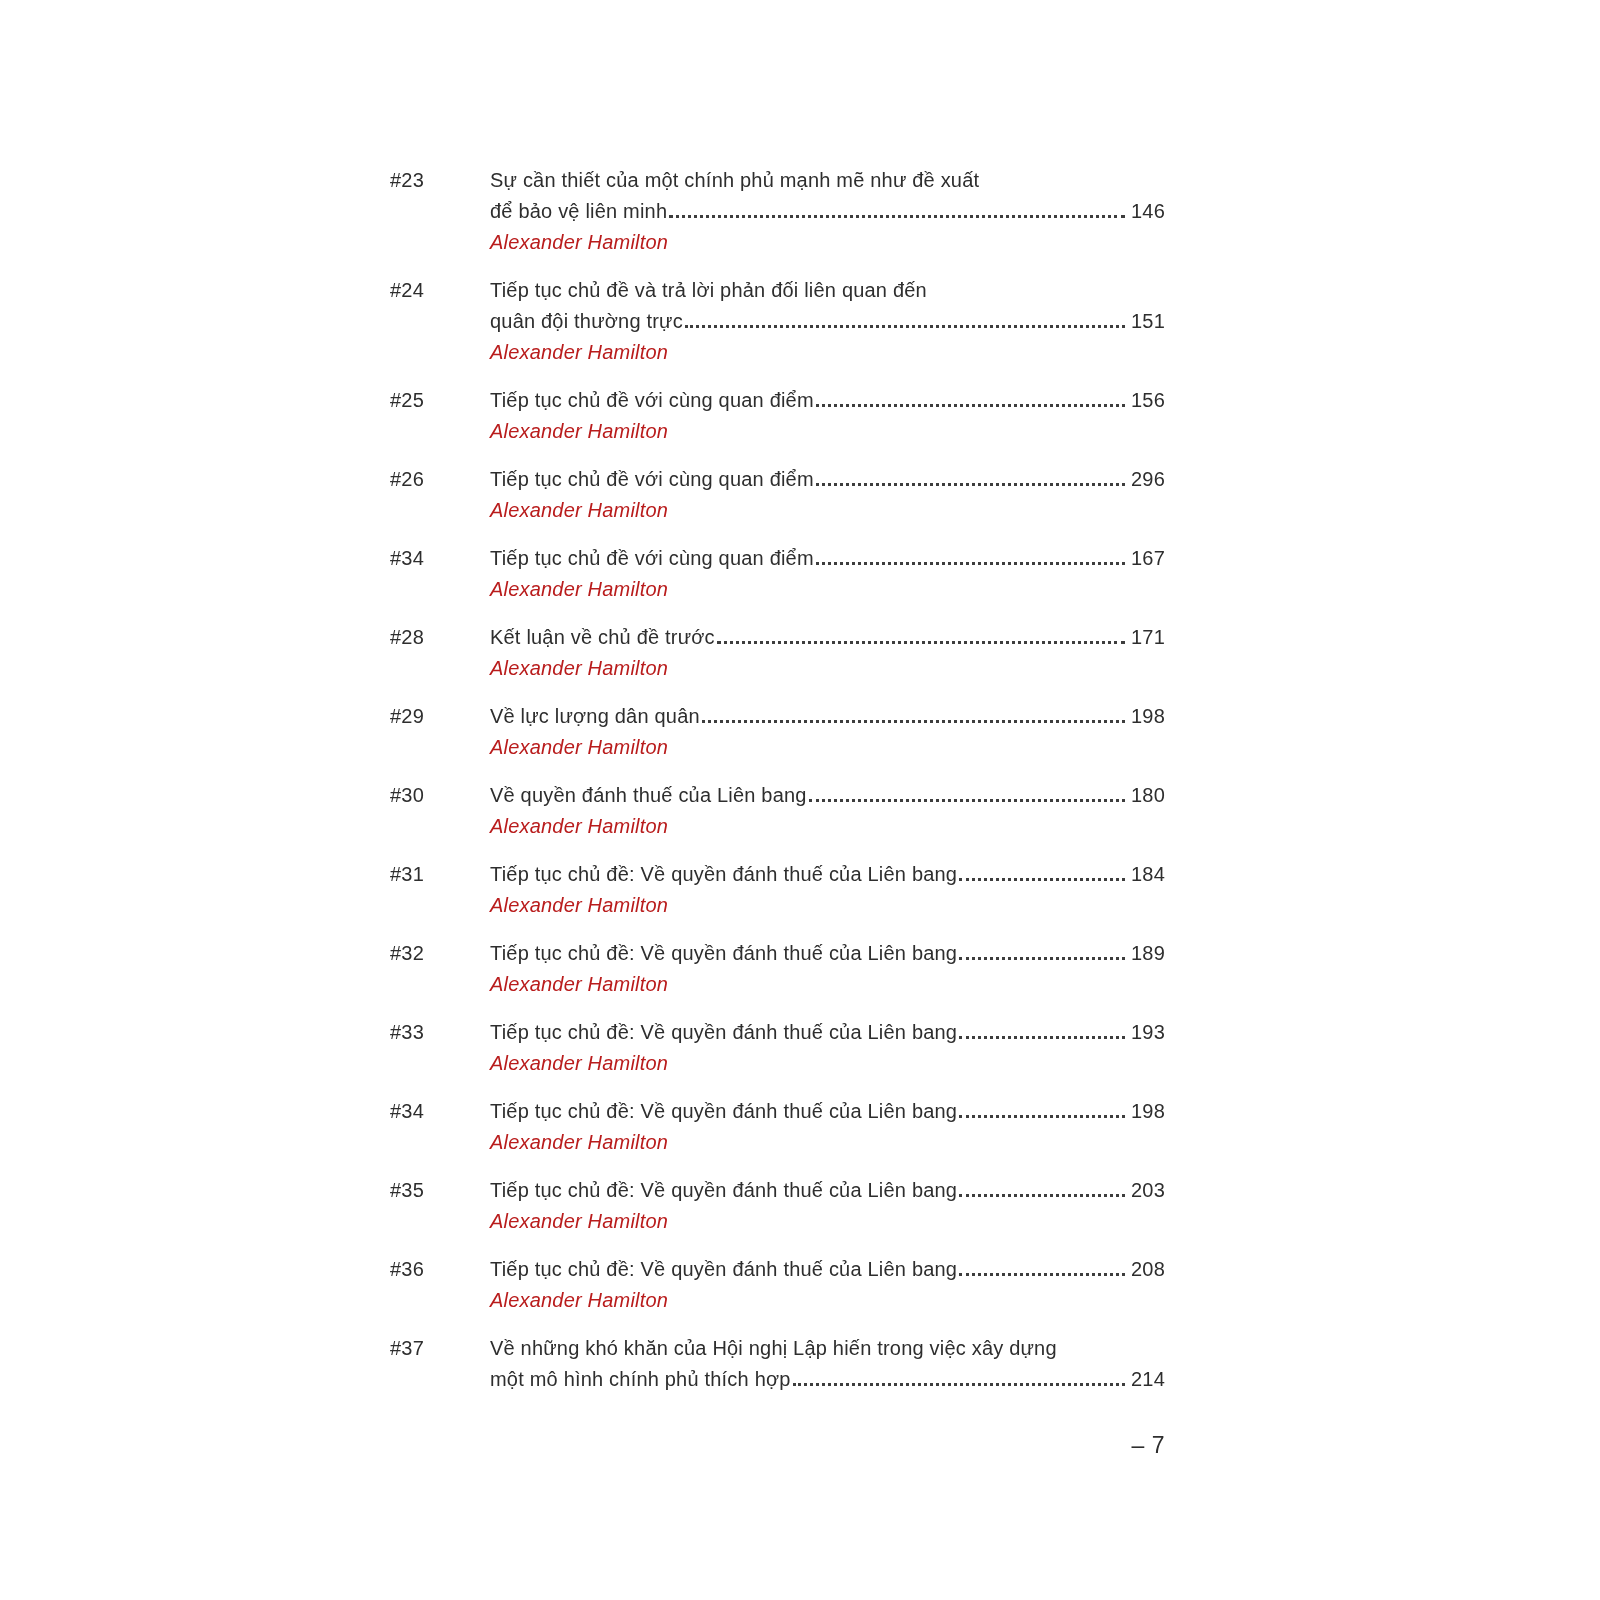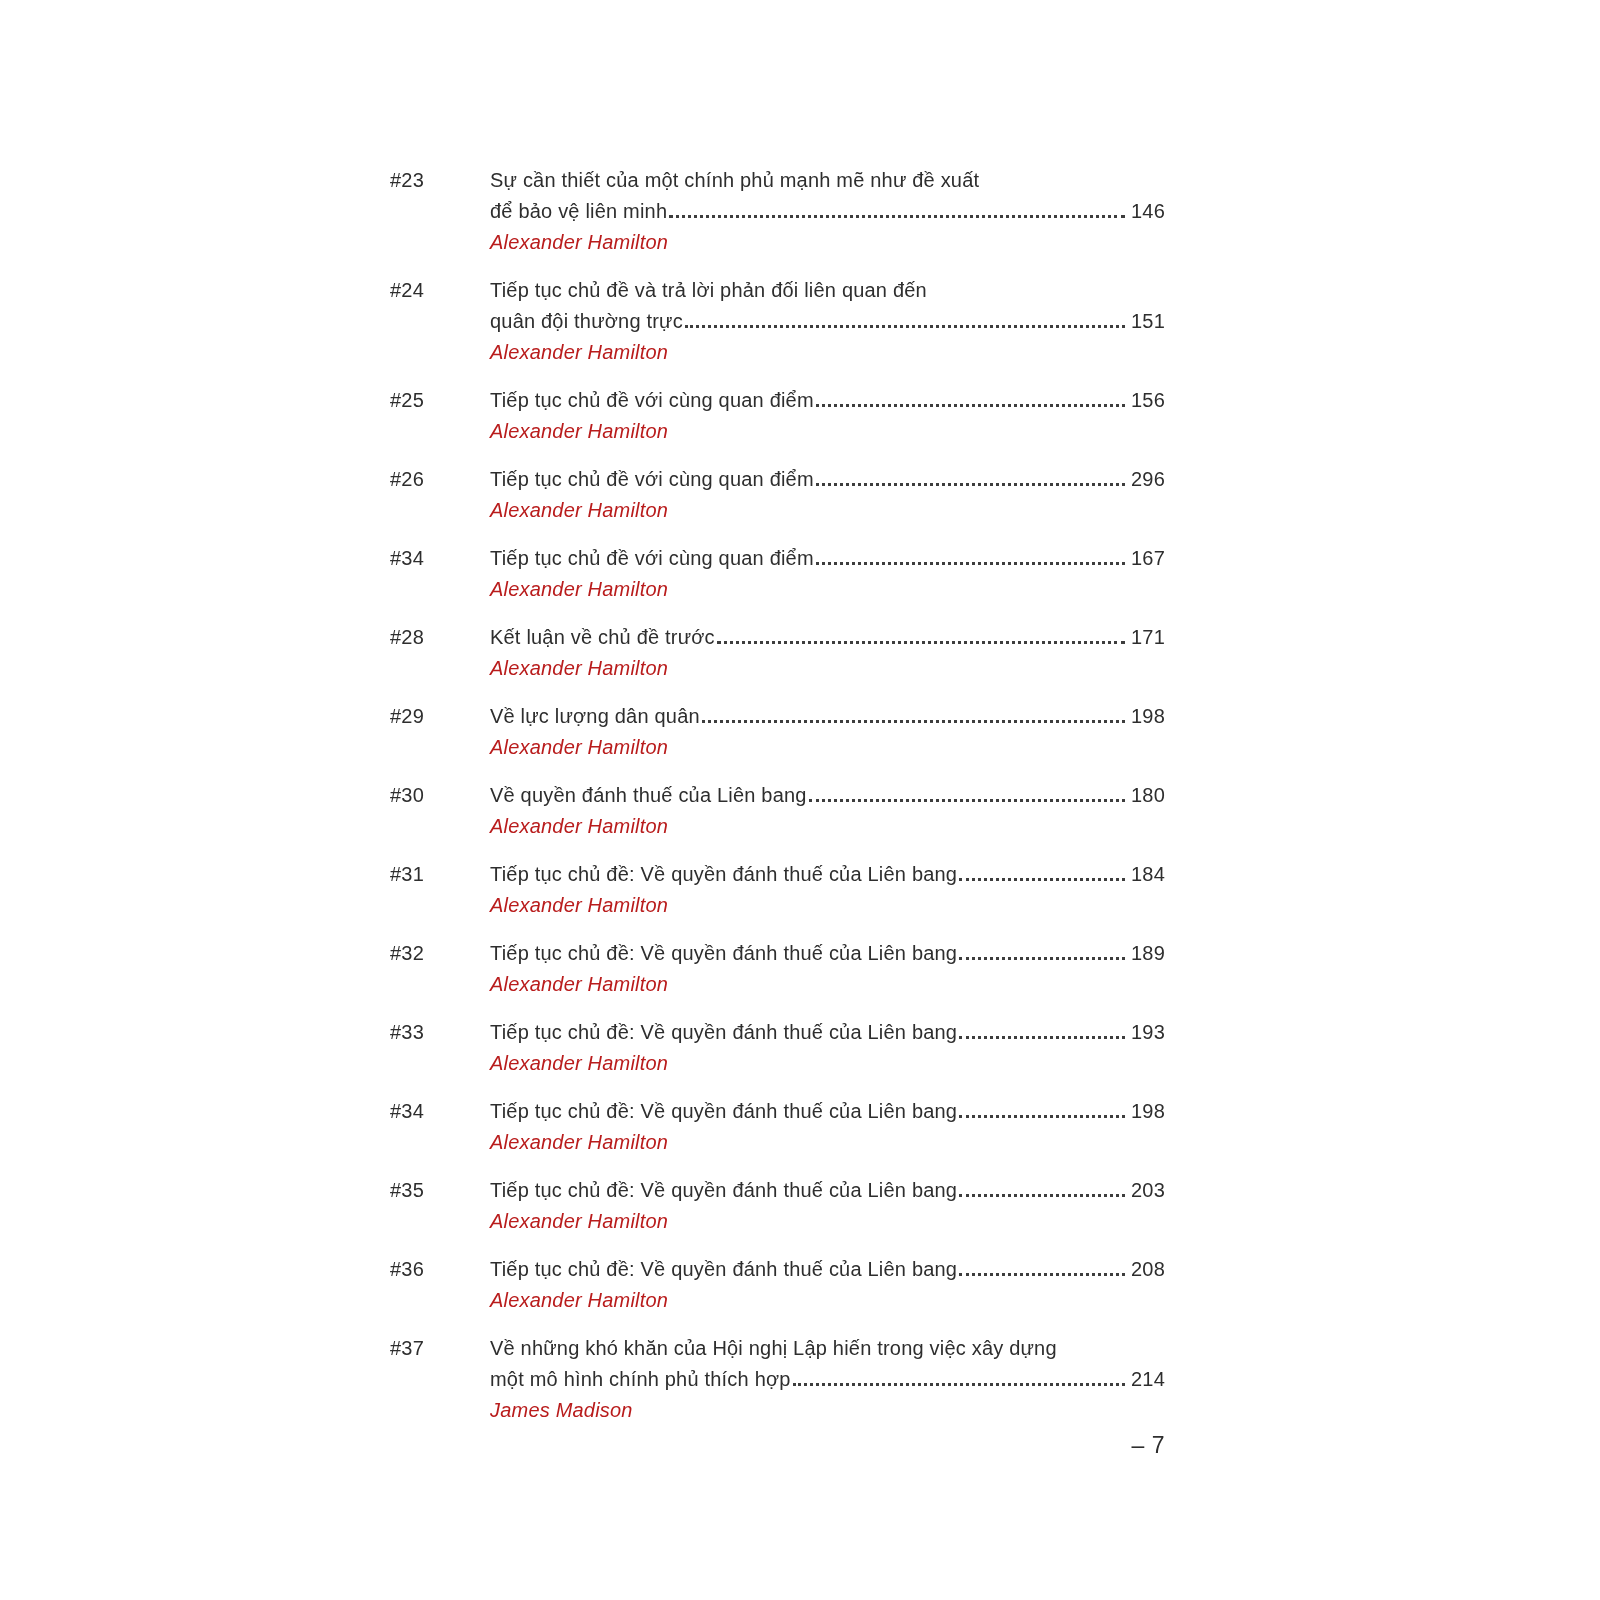--- a/index.html
+++ b/index.html
@@ -253,21 +253,20 @@
 
   <div class="entry">
     <div class="entry-num">#37</div>
     <div class="entry-body">
       <div class="title-line">Về những khó khăn của Hội nghị Lập hiến trong việc xây dựng</div>
           <div class="leader-line">
         <span class="title-last">một mô hình chính phủ thích hợp</span>
         <span class="dots"></span>
         <span class="page-no">214</span>
       </div>
-      <div class="author-line">James Madison</div>
     </div>
   </div>
 </div>
 
   <div class="footer">
     <span>– 7</span>
   </div>
 
 </div>
 

